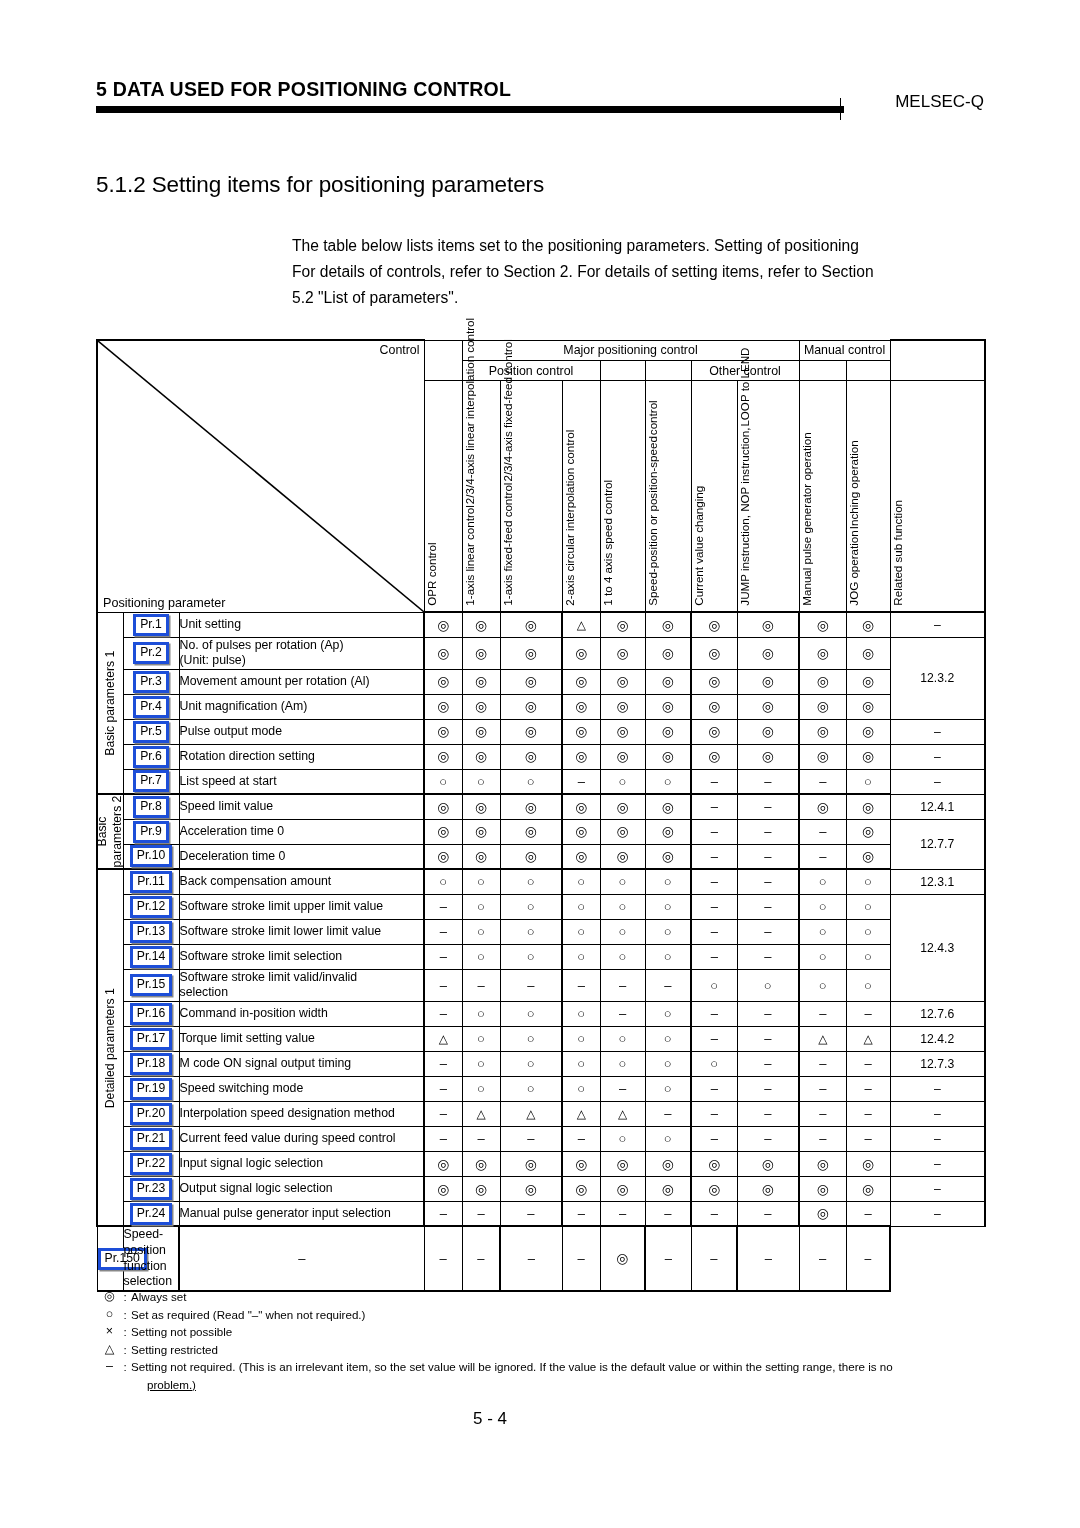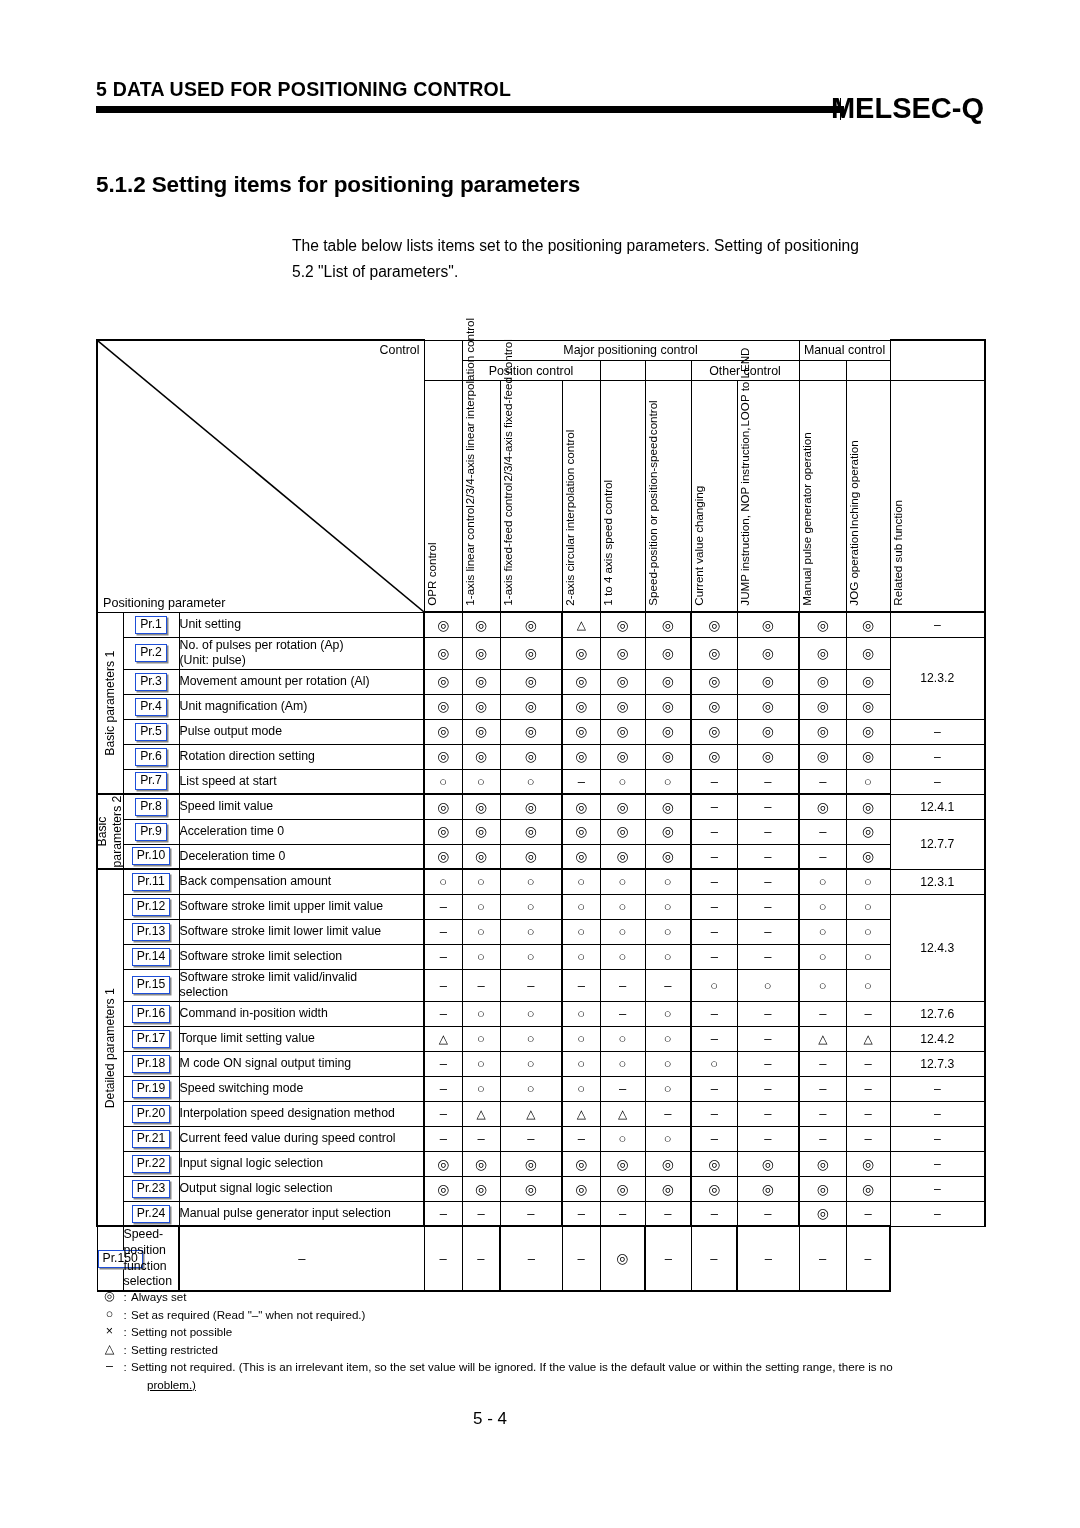--- a/index.html
+++ b/index.html
@@ -43,41 +43,41 @@
     left: 0;
     top: 28px;
     width: 748px;
     height: 7px;
     background: #000;
   }
   .runhead .brand {
     position: absolute;
     right: 0;
     top: 14px;
-    font-size: 29px;
-    font-weight: bold;
+    font-size: 17px;
+    font-weight: normal;
     letter-spacing: 0px;
     white-space: nowrap;
   }
   .runhead .brandrule {
     position: absolute;
     left: 744px;
     top: 20px;
     width: 24px;
     height: 22px;
     border-left: 1px solid #000;
   }
 
   
   .sectionhead {
     position: absolute;
     left: 96px;
     top: 172px;
     font-size: 22.5px;
-    font-weight: bold;
+    font-weight: normal;
     letter-spacing: -0.1px;
     white-space: nowrap;
   }
 
   
   .intro {
     position: absolute;
     left: 292px;
     top: 233px;
     width: 700px;
@@ -195,21 +195,21 @@
     text-align: center;
   }
 
   
   td.prcell {
     width: 56px;
     text-align: center;
   }
   .prbadge {
     display: inline-block;
-    border: 1px solid #1d4ed8;
+    border: 3px solid #1d4ed8;
     box-shadow: 1.5px 1.5px 0 #888;
     padding: 0px 4px 1px 4px;
     font-size: 12.2px;
     line-height: 15px;
     background: #fff;
     white-space: nowrap;
   }
 
   td.name {
     padding: 1px 0 1px 6px;
@@ -297,20 +297,21 @@
     <div class="chapter">5  DATA USED FOR POSITIONING CONTROL</div>
     <div class="rule"></div>
     <div class="brandrule"></div>
     <div class="brand">MELSEC-Q</div>
   </div>
 
   <div class="sectionhead">5.1.2 Setting items for positioning parameters</div>
 
   <div class="intro">
     <p>The table below lists items set to the positioning parameters. Setting of positioning</p>
+    <p>For details of controls, refer to Section 2. For details of setting items, refer to Section</p>
     <p>5.2 "List of parameters".</p>
   </div>
 
   <div class="tbl-wrap">
     <table class="matrix">
       <colgroup>
         <col style="width:26px">
         <col style="width:56px">
         <col style="width:245px">
         <col style="width:38px">

